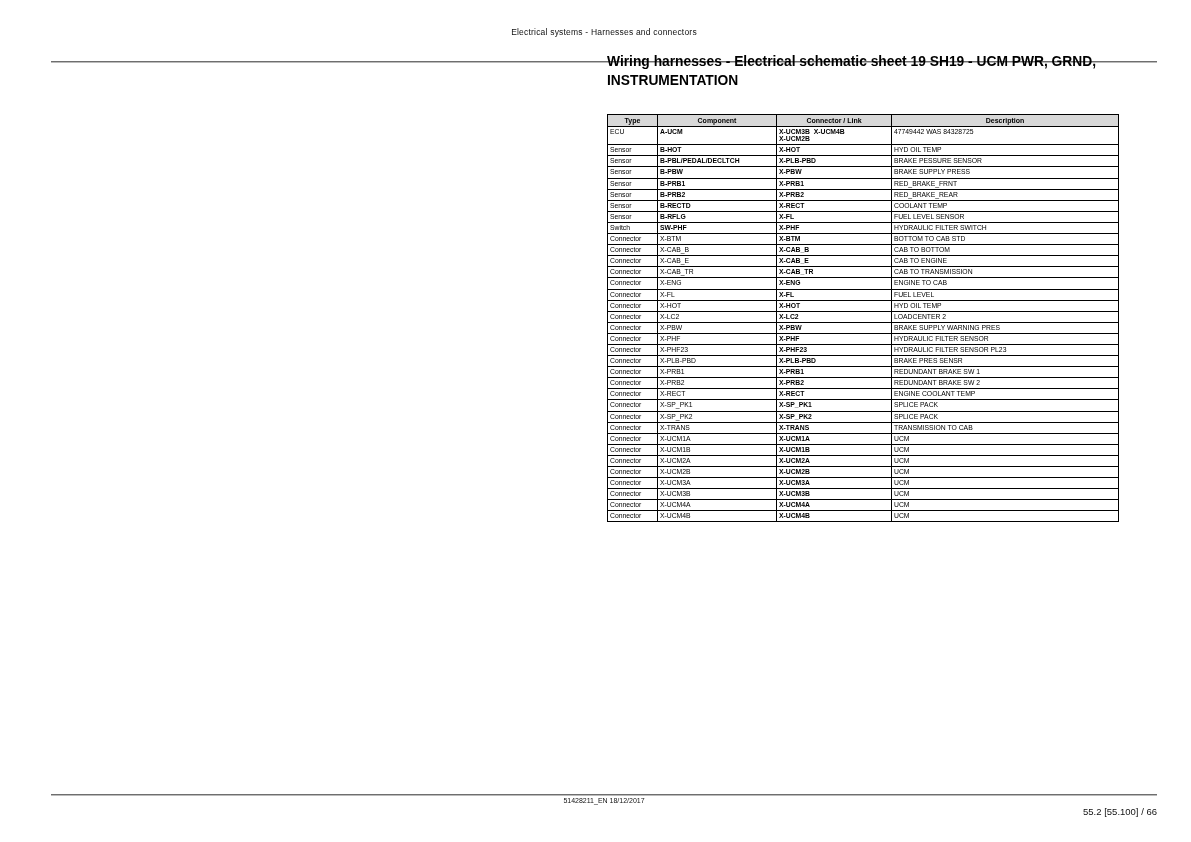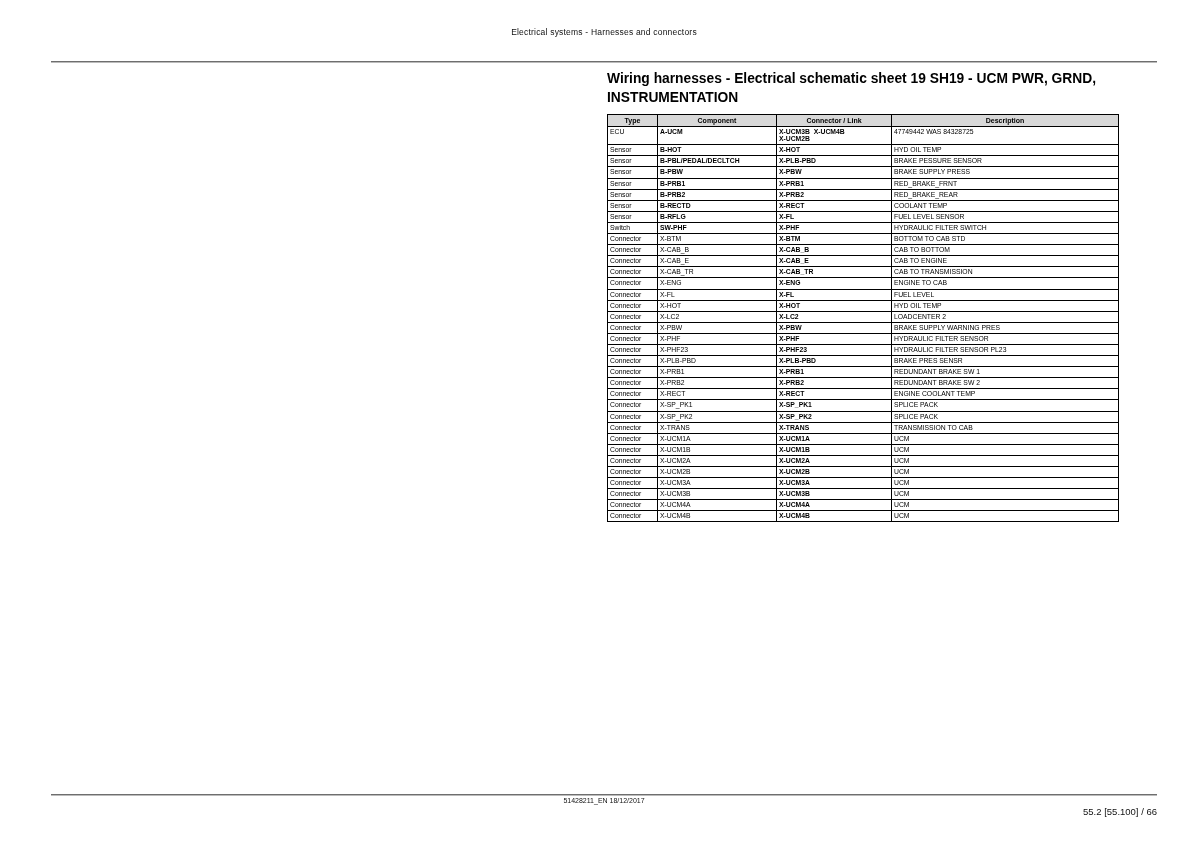--- a/index.html
+++ b/index.html
@@ -8,21 +8,21 @@
 
   .page-header-text {
     position:absolute; top:27px; left:51px; width:1106px;
     text-align:center; font-size:8.5px; letter-spacing:0.2px; color:#111;
   }
   .rule { position:absolute; left:51px; width:1106px; height:2px; background:#6e6e6e; border-bottom:1px solid #bbb; }
   .rule-top { top:61px; }
   .rule-bottom { top:794px; }
 
   .doc-title {
-    position:absolute; left:607px; top:69px; width:520px;
+    position:absolute; left:607px; top:52px; width:520px;
     font-size:13.8px; font-weight:bold; line-height:19px; color:#000;
   }
 
   table.conn-table {
     position:absolute; left:607px; top:114px; width:511px;
     border-collapse:collapse; table-layout:fixed;
     border:1.5px solid #000;
     font-size:6.8px; line-height:7.6px;
   }
   .conn-table th {

